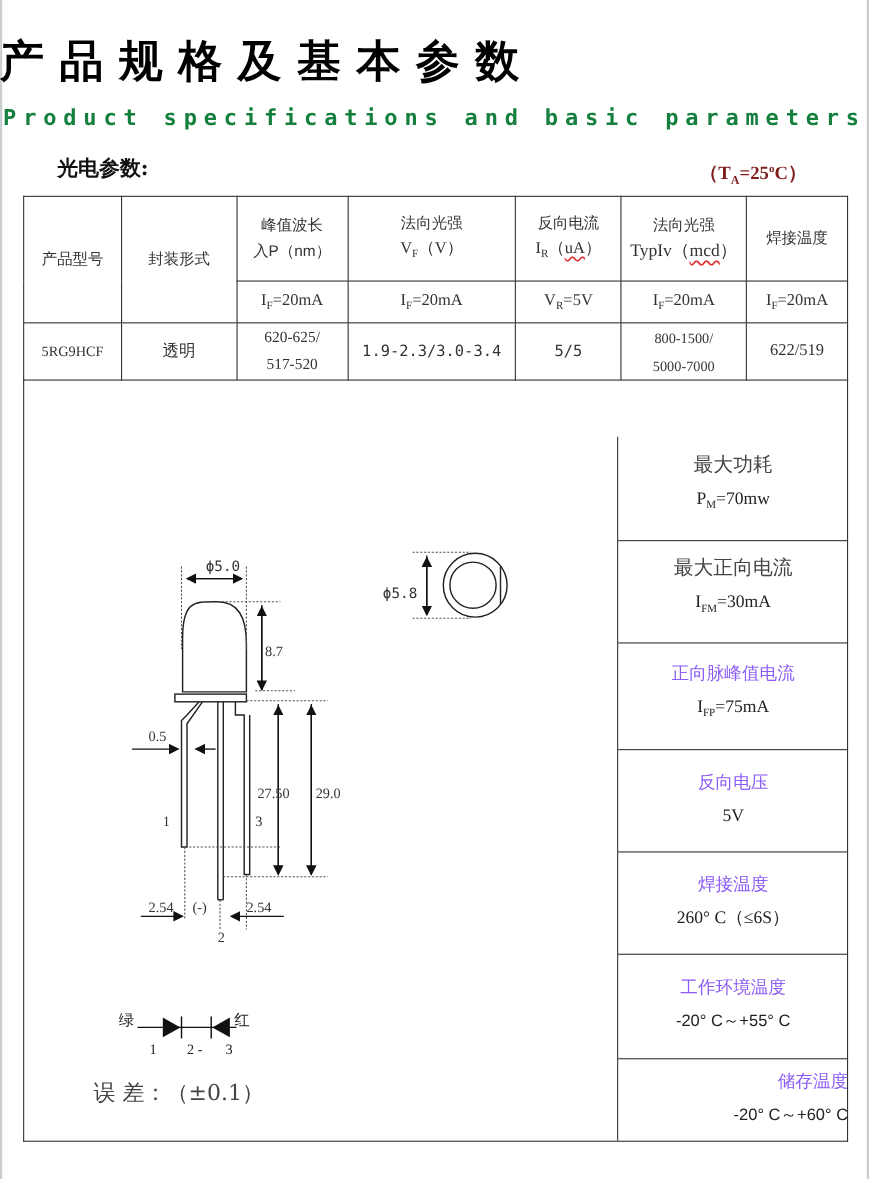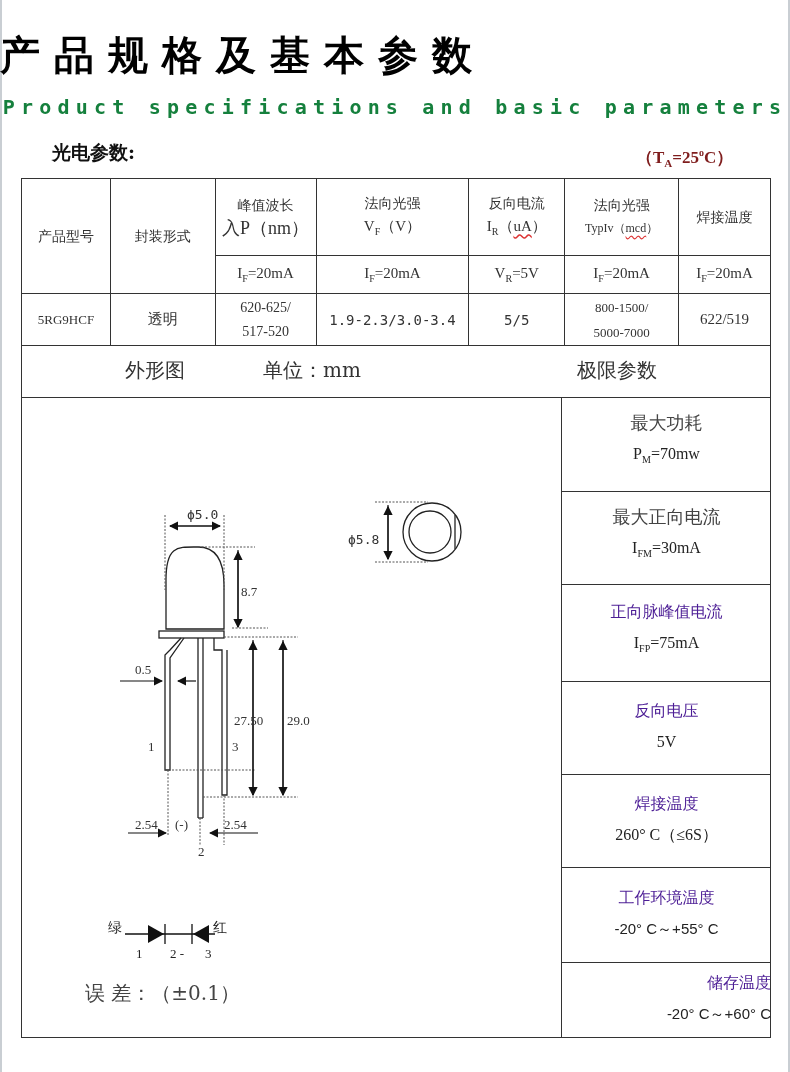--- a/index.html
+++ b/index.html
@@ -53,21 +53,21 @@
   }
   .lower-head span { position:absolute; top:12px; }
   .right-col {
     position:absolute; left:539px; top:52px; width:209px; height:640px; border-left:1.5px solid #333;
   }
   .lim {
     position:absolute; left:0; width:209px; border-bottom:1.5px solid #333; text-align:center;
     display:flex; flex-direction:column; justify-content:center; align-items:center;
   }
   .lim:last-child { border-bottom:none;align-items:flex-end; }
-  .lim .n { font-family:"DejaVu Sans", sans-serif; font-size:16px; color:#4c1d95; line-height:26px; }
+  .lim .n { font-family:"DejaVu Sans", sans-serif; font-size:16px; color:#8b5cf6; line-height:26px; }
   .lim .n.big { font-size:18px; color:#444; }
   .lim .v { font-family:"Liberation Serif", serif; font-size:16px; color:#222; line-height:35px; }
   .lim .v.sans { font-family:"Liberation Sans", sans-serif; font-size:15px; }
 
   .drawing { position:absolute; left:0; top:0; }
   .tol { position:absolute; left:85px; top:980px; font-family:"DejaVu Serif", serif; font-size:20px; color:#444; }
   .svgtext { font-family:"Liberation Serif", serif; }
 </style>
 </head>
 <body>
@@ -90,33 +90,33 @@
       <col style="width:96px">
       <col style="width:114px">
       <col style="width:92px">
   </colgroup>
   <tbody>
       <tr style="height:77px">
     <td rowspan="2" class="hd">产品型号</td>
     <td rowspan="2" class="hd">封装形式</td>
     <td class="hd">
       <div>峰值波长</div>
-      <div style="font-family:Liberation Serif, serif;font-size:18px">入P（nm）</div>
+      <div style="font-family:Liberation Sans, sans-serif;font-size:14px">入P（nm）</div>
     </td>
     <td class="hd">
       <div>法向光强</div>
       <div class="ser"><span>V</span><sub>F</sub><span>（V）</span></div>
     </td>
     <td class="hd">
       <div>反向电流</div>
       <div class="ser"><span>I</span><sub>R</sub><span>（</span><span class="squig">uA</span><span>）</span></div>
     </td>
     <td class="hd">
       <div>法向光强</div>
-      <div class="ser" style="font-size:12px"><span>TypIv</span><span>（</span><span class="squig">mcd</span><span>）</span></div>
+      <div class="ser" style="font-size:16px"><span>TypIv</span><span>（</span><span class="squig">mcd</span><span>）</span></div>
     </td>
     <td rowspan="1" class="hd">焊接温度</td>
   </tr>
   <tr style="height:38px">
     <td class="ser"><span>I</span><sub>F</sub><span>=20mA</span></td>
     <td class="ser"><span>I</span><sub>F</sub><span>=20mA</span></td>
     <td class="ser"><span>V</span><sub>R</sub><span>=5V</span></td>
     <td class="ser"><span>I</span><sub>F</sub><span>=20mA</span></td>
     <td class="ser"><span>I</span><sub>F</sub><span>=20mA</span></td>
   </tr>
@@ -132,25 +132,20 @@
     <td class="ser small">
       <div>800-1500/</div>
       <div>5000-7000</div>
     </td>
     <td class="ser">622/519</td>
   </tr>
 </tbody>
   </table>
 
 <div class="lower">
-  <div class="lower-head">
-    <span style="left:103px">外形图</span>
-    <span style="left:241px">单位：mm</span>
-    <span style="left:555px">极限参数</span>
-  </div>
   <div class="right-col">
     <div class="lim" style="top:0;height:94px">
       <div class="n big">最大功耗</div>
       <div class="v"><span>P</span><sub>M</sub><span>=70mw</span></div>
     </div>
     <div class="lim" style="top:95px;height:92px">
       <div class="n big">最大正向电流</div>
       <div class="v"><span>I</span><sub>FM</sub><span>=30mA</span></div>
     </div>
     <div class="lim" style="top:188px;height:96px">

